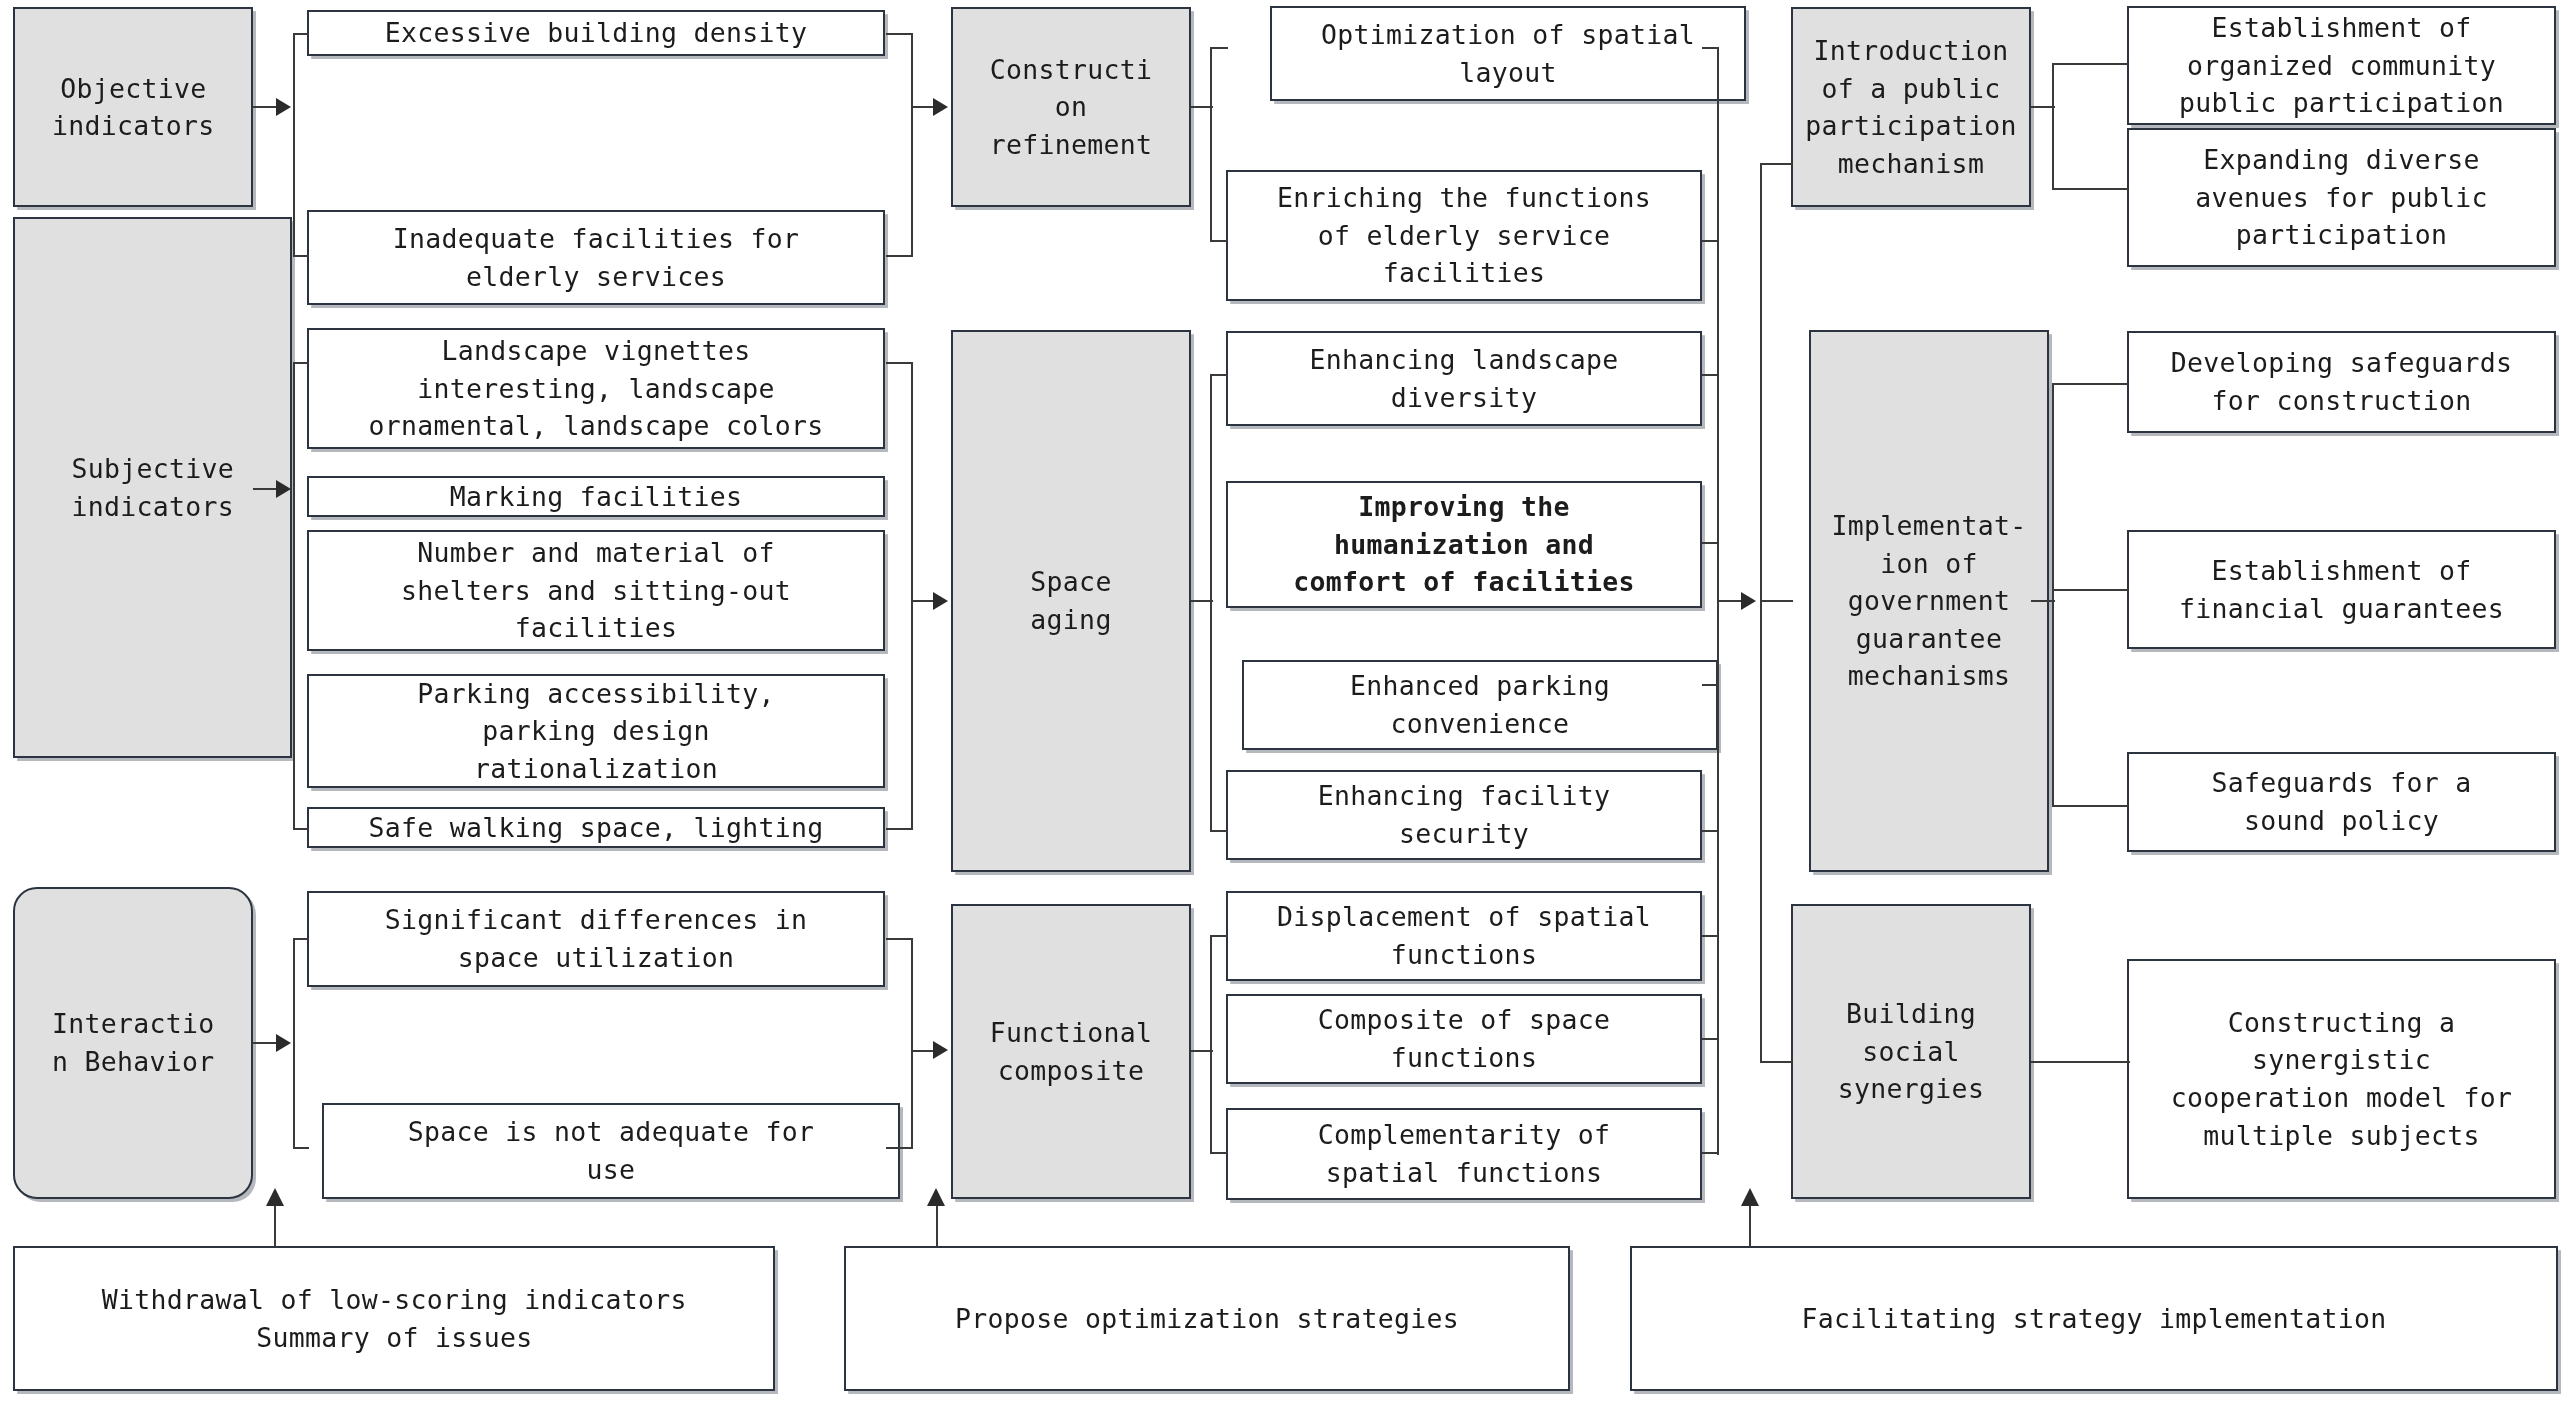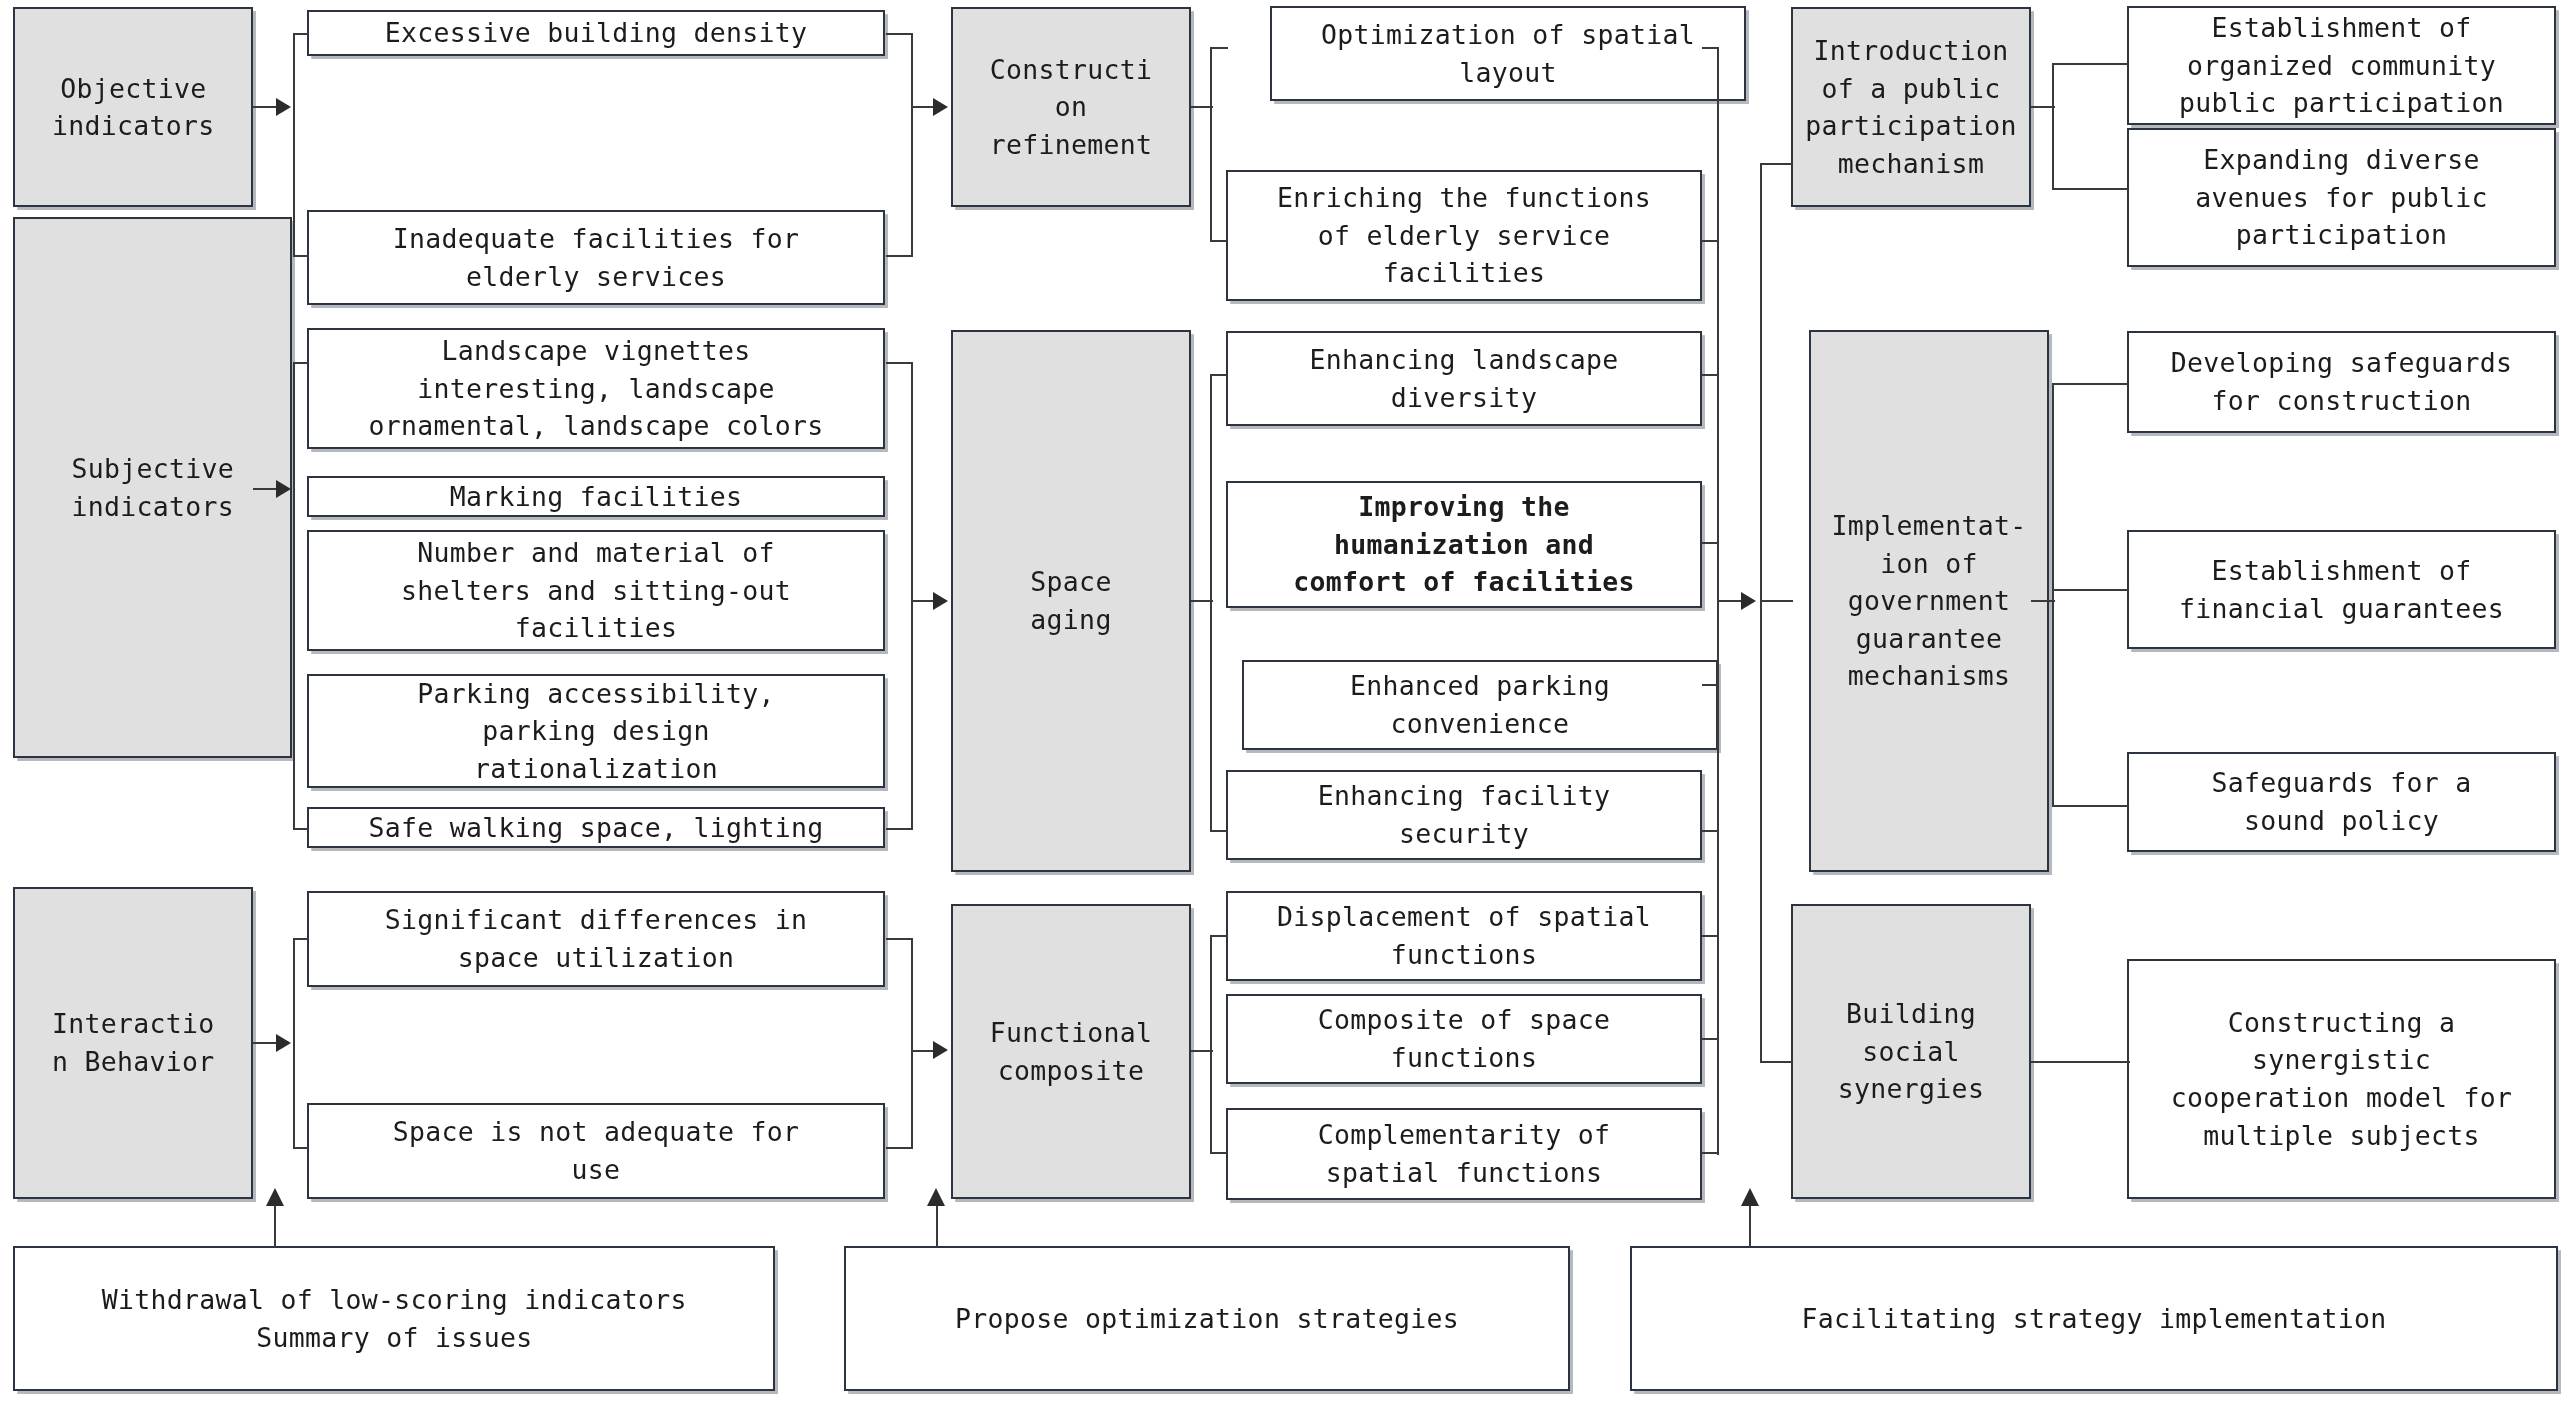--- a/index.html
+++ b/index.html
@@ -62,21 +62,21 @@
 <body>
 
 <div id="canvas">
 
   <div class="box gray" style="left:13.3px;top:7.2px;width:240px;height:200px;">Objective
 indicators</div>
 
   <div class="box gray" style="left:13.3px;top:217px;width:279px;height:541px;">Subjective
 indicators</div>
 
-  <div class="box gray" style="left:13.3px;top:887px;width:240px;height:312px;">Interactio
+  <div class="box gray" style="left:13.3px;top:887px;width:240px;height:312px;border-radius:24px;">Interactio
 n Behavior</div>
 
   <div class="box" style="left:307px;top:9.6px;width:578px;height:46px;text-align:right;">Excessive building density</div>
 
   <div class="box" style="left:307px;top:210px;width:578px;height:95px;">Inadequate facilities for
 elderly services</div>
 
   <div class="box" style="left:307px;top:328px;width:578px;height:121px;">Landscape vignettes
 interesting, landscape
 ornamental, landscape colors</div>
@@ -89,21 +89,21 @@
 
   <div class="box" style="left:307px;top:674px;width:578px;height:114px;">Parking accessibility,
 parking design
 rationalization</div>
 
   <div class="box" style="left:307px;top:807px;width:578px;height:41px;">Safe walking space, lighting</div>
 
   <div class="box" style="left:307px;top:891px;width:578px;height:96px;">Significant differences in
 space utilization</div>
 
-  <div class="box" style="left:307px;top:1103px;width:578px;height:96px;">Space is not adequate for
+  <div class="box" style="left:322px;top:1103px;width:578px;height:96px;">Space is not adequate for
 use</div>
 
   <div class="box gray" style="left:951px;top:7.2px;width:240px;height:200px;">Constructi
 on
 refinement</div>
 
   <div class="box gray" style="left:951px;top:330px;width:240px;height:542px;">Space
 aging</div>
 
   <div class="box gray" style="left:951px;top:904px;width:240px;height:295px;">Functional

